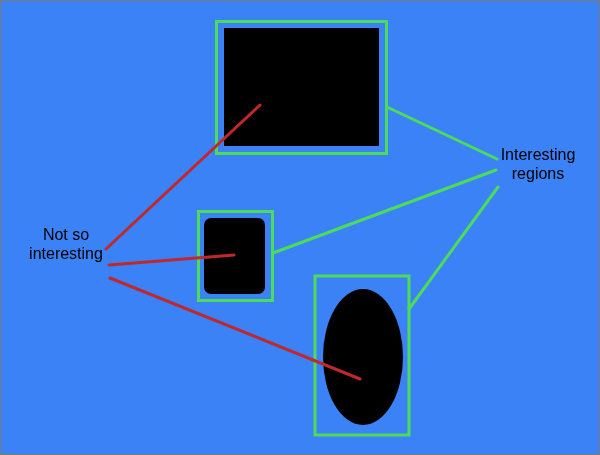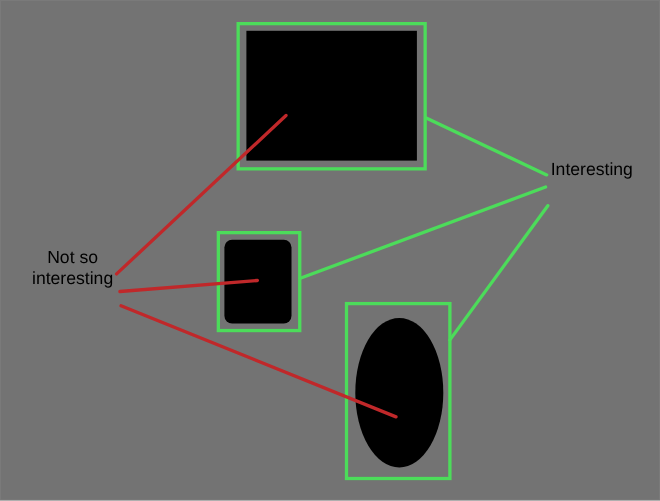--- a/index.html
+++ b/index.html
@@ -5,21 +5,21 @@
     html, body {
       margin: 0;
       padding: 0;
       background: #ffffff;
     }
     .canvas {
       position: relative;
       width: 598px;
       height: 453px;
       border: 1px solid #7a7a7a;
-      background: #737373;
+      background: #3b82f6;
       overflow: hidden;
     }
     svg.diagram {
       position: absolute;
       left: 0;
       top: 0;
       width: 598px;
       height: 453px;
     }
     .label {
@@ -72,19 +72,20 @@
 
     <g stroke="#c0282a" stroke-width="3" stroke-linecap="round">
       <line x1="105" y1="248" x2="259" y2="104"></line>
       <line x1="108" y1="264" x2="233" y2="254"></line>
       <line x1="109" y1="277" x2="359" y2="378"></line>
     </g>
   </svg>
 
   <div class="label label-interesting">
     <span>Interesting</span>
+    <span>regions</span>
   </div>
 
   <div class="label label-not-interesting">
     <span>Not so</span>
     <span>interesting</span>
   </div>
 </div>
 
 </body></html>

